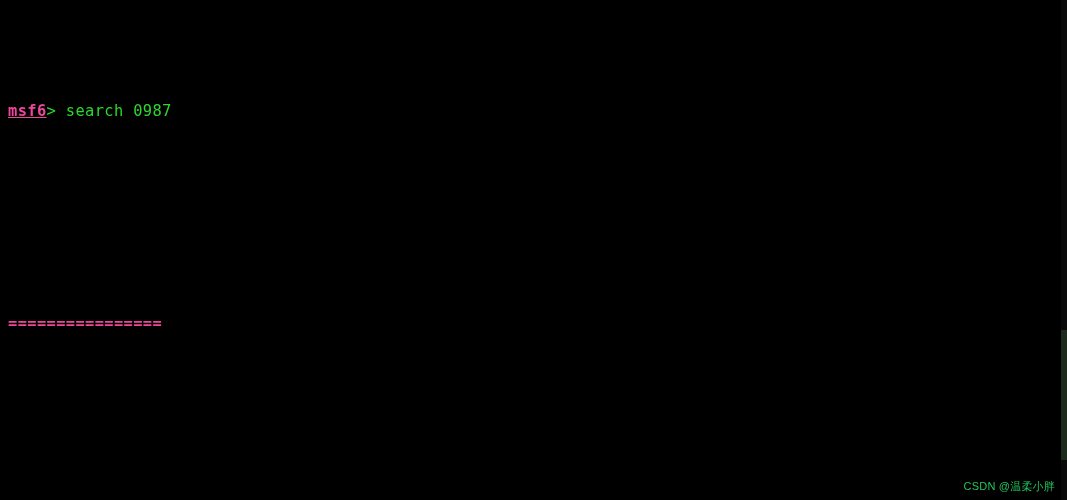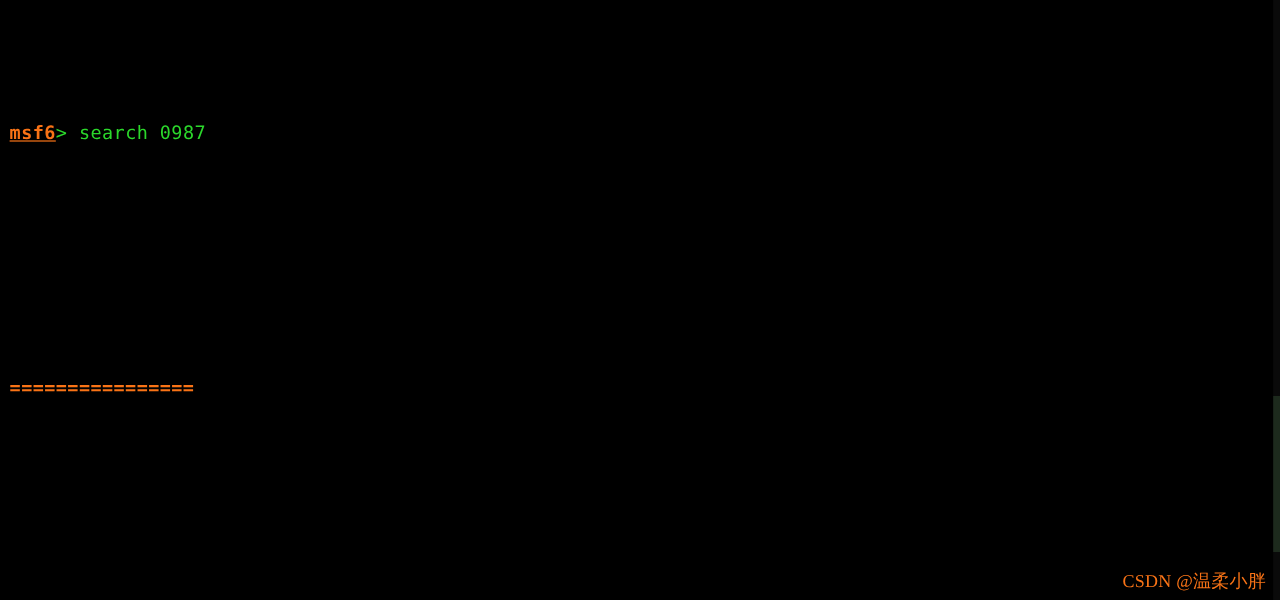--- a/index.html
+++ b/index.html
@@ -30,41 +30,41 @@
     line-height: 23.5px;
     letter-spacing: 0.36px;
     white-space: pre;
     color: #2bd82b;
   }
   .line {
     height: 23.5px;
     white-space: pre;
   }
   .g      { color: #2bd82b; }
-  .gb     { color: #f97316; font-weight: bold; }
+  .gb     { color: #ec4899; font-weight: bold; }
   .ul     { text-decoration: underline; }
   
   .wm-main {
     position: absolute;
     left: 404px;
     top: 452px;
     font-family: "Liberation Sans", sans-serif;
     font-size: 40px;
     font-weight: bold;
     color: rgba(45, 225, 45, 0.50);
     letter-spacing: 0px;
     pointer-events: none;
   }
   .wm-csdn {
     position: absolute;
     right: 12px;
     bottom: 6px;
-    font-family: Liberation Serif, serif;
-    font-size: 15px;
-    color: #f97316;
+    font-family: Liberation Sans, sans-serif;
+    font-size: 11px;
+    color: #22c55e;
     letter-spacing: 0.2px;
     pointer-events: none;
   }
   .scrollbar {
     position: absolute;
     right: 0px;
     top: 0px;
     width: 6px;
     height: 500px;
     background: #0a0a0a;

